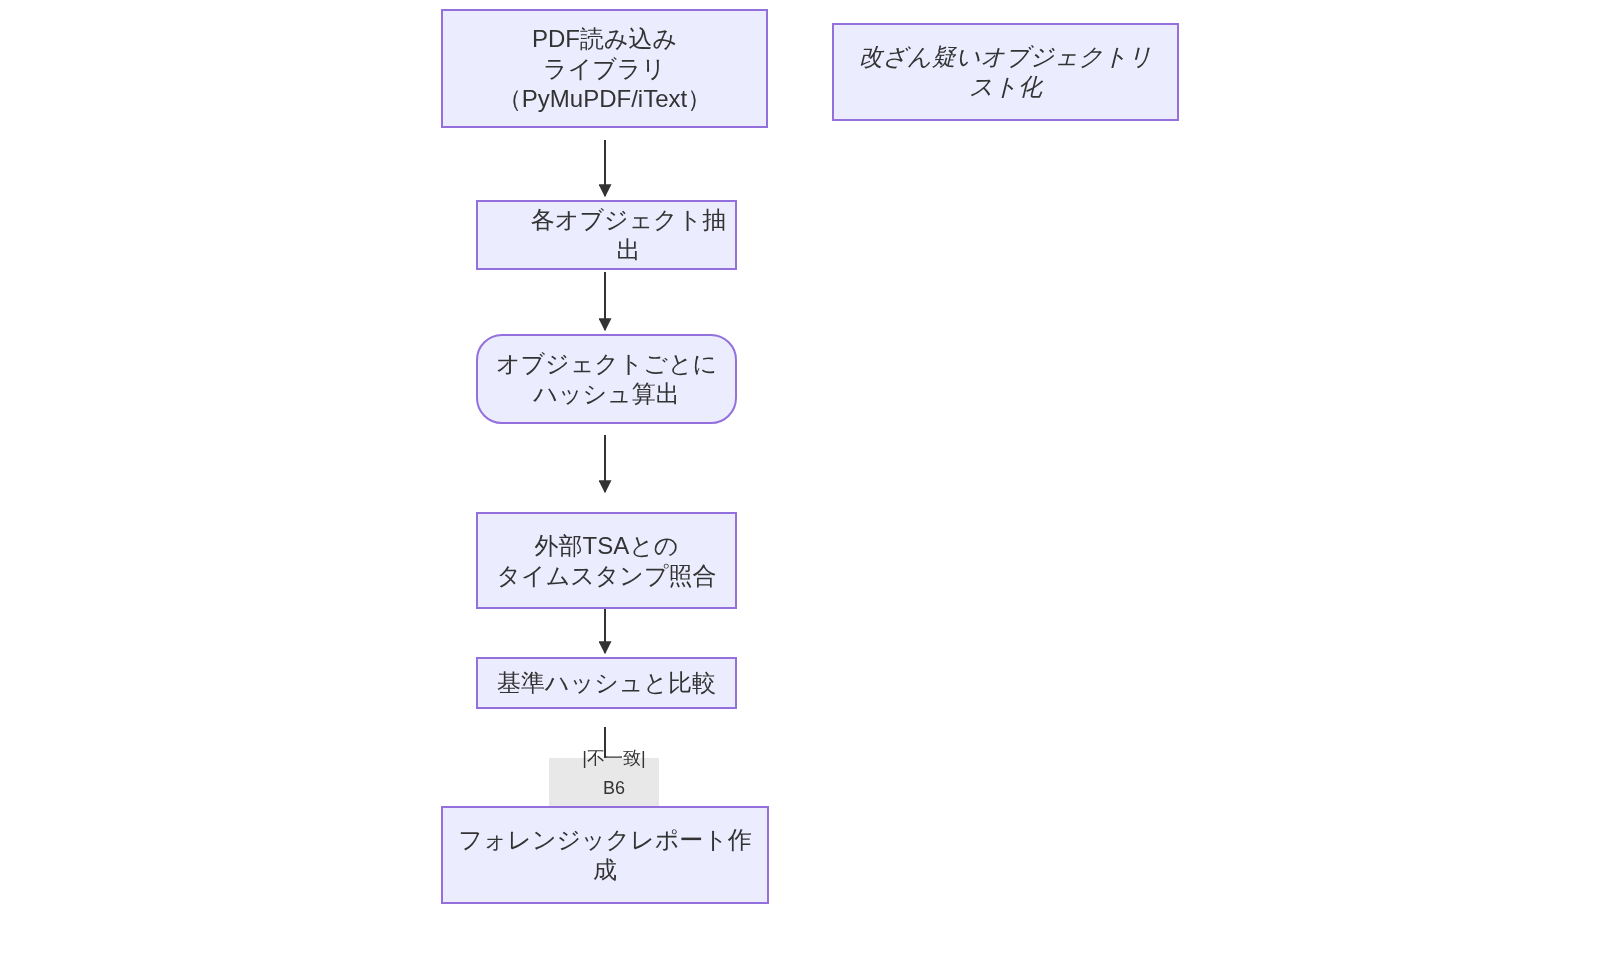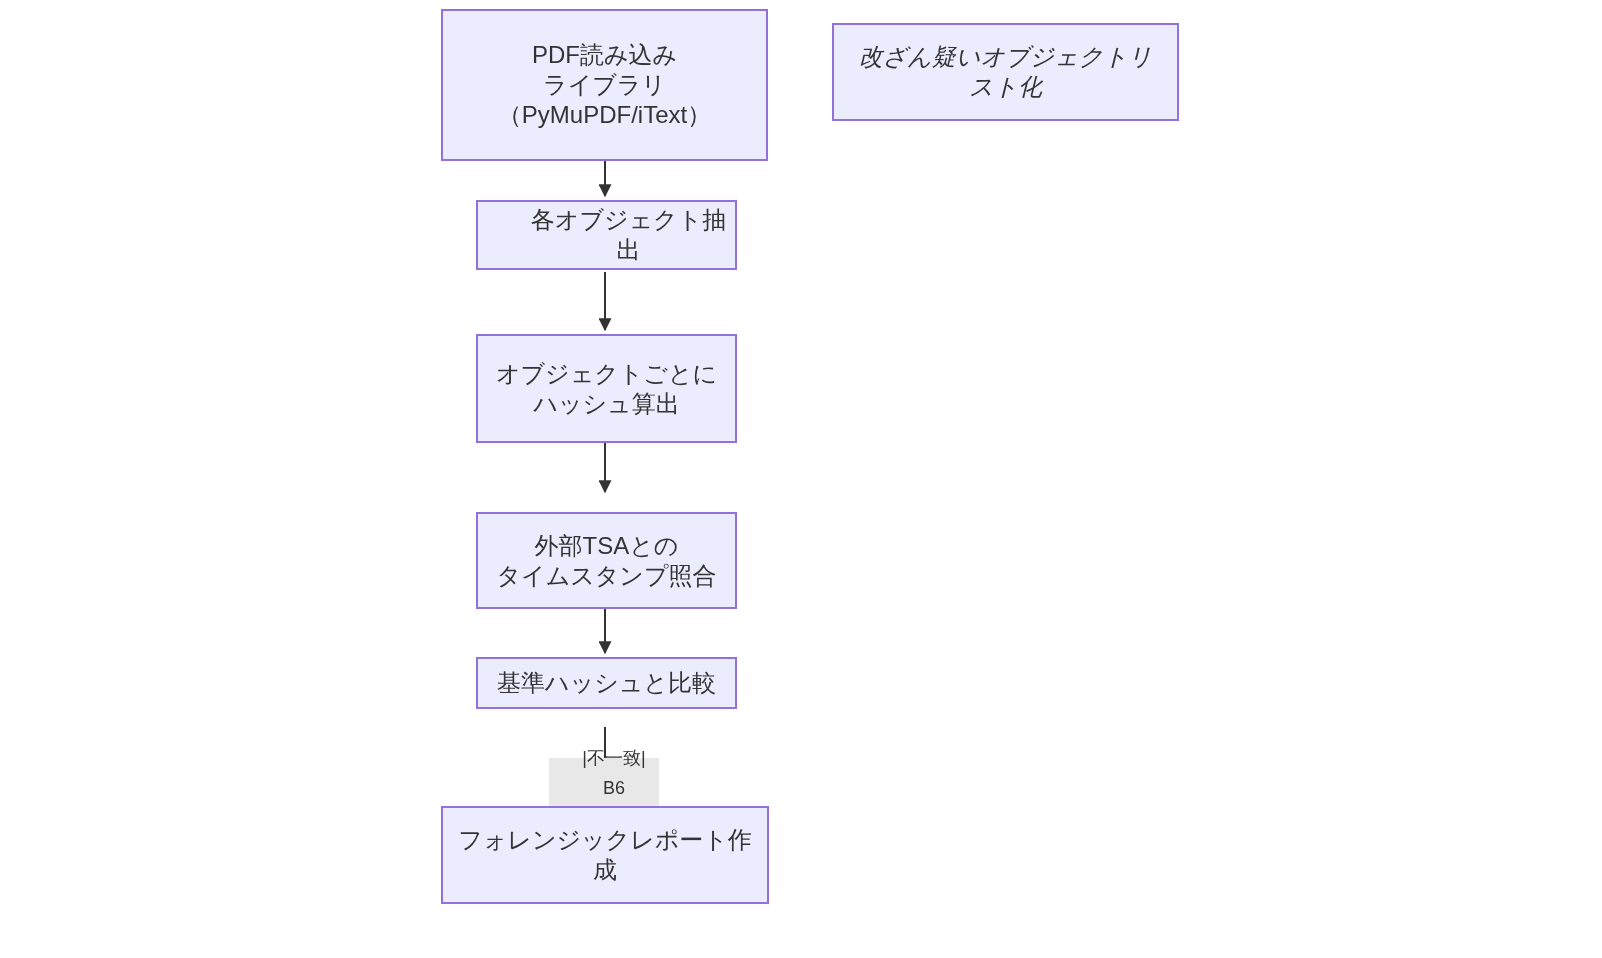--- a/index.html
+++ b/index.html
@@ -63,30 +63,30 @@
         <path class="arrowhead-path" d="M 0 0 L 10 5 L 0 10 z"></path>
       </marker>
     </defs>
     <line class="edge-line" x1="605" y1="140" x2="605" y2="196" marker-end="url(#arrowhead)"></line>
     <line class="edge-line" x1="605" y1="272" x2="605" y2="330" marker-end="url(#arrowhead)"></line>
     <line class="edge-line" x1="605" y1="435" x2="605" y2="492" marker-end="url(#arrowhead)"></line>
     <line class="edge-line" x1="605" y1="595" x2="605" y2="653" marker-end="url(#arrowhead)"></line>
     <line class="edge-line" x1="605" y1="727" x2="605" y2="846" marker-end="url(#arrowhead)"></line>
   </svg>
 
-  <div class="node" style="left:441px; top:9px;   width:327px; height:152px;">PDF読み込み
+  <div class="node" style="left:441px; top:9px;   width:327px; height:119px;">PDF読み込み
 ライブラリ
 （PyMuPDF/iText）</div>
 
   <div class="node" style="left:832px; top:23px;  width:347px; height:98px;font-style:italic;">改ざん疑いオブジェクトリ
 スト化</div>
 
   <div class="node" style="left:476px; top:200px; width:261px; height:70px;padding-left:44px;">各オブジェクト抽出</div>
 
-  <div class="node" style="left:476px; top:334px; width:261px; height:109px;">オブジェクトごとに
+  <div class="node" style="left:476px; top:334px; width:261px; height:90px;border-radius:26px;">オブジェクトごとに
 ハッシュ算出</div>
 
   <div class="node" style="left:476px; top:496px; width:261px; height:97px;margin-top:16px;">外部TSAとの
 タイムスタンプ照合</div>
 
   <div class="node" style="left:476px; top:657px; width:261px; height:52px;">基準ハッシュと比較</div>
 
   <div class="edge-label" style="left:549px; top:758px; width:110px; height:59px;">|不一致| B6
 B6</div>
 

